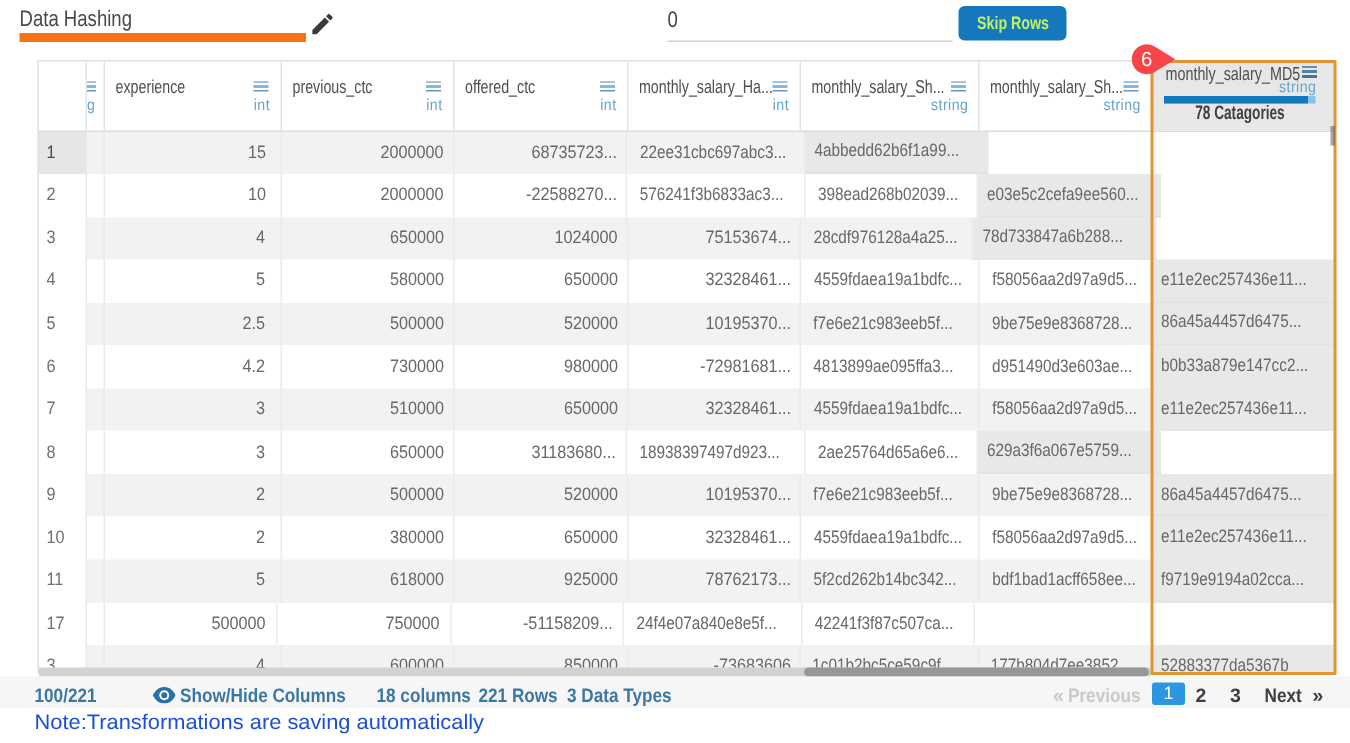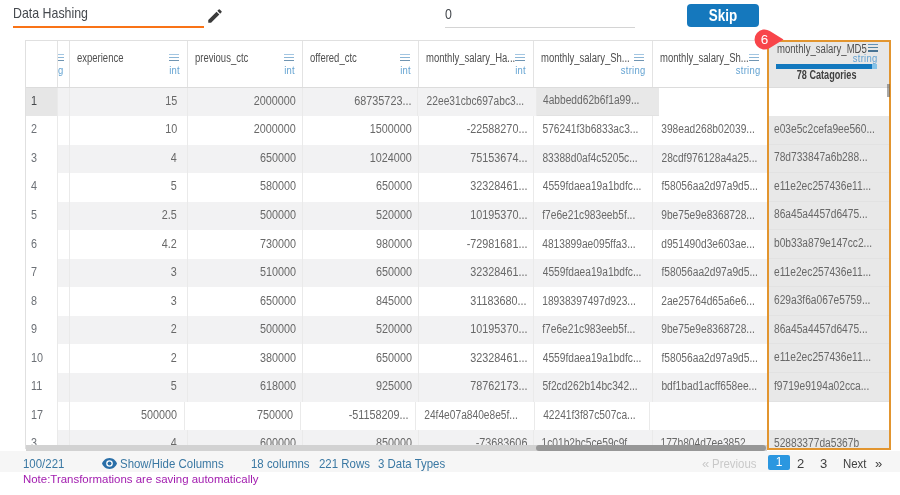--- a/index.html
+++ b/index.html
@@ -1,24 +1,24 @@
 <!DOCTYPE html>
 <html><head>
 <meta charset="utf-8">
 <style>
 * { margin:0; padding:0; box-sizing:border-box; }
 html,body { width:900px; height:495px; background:#fff; font-family:"Liberation Sans", sans-serif; overflow:hidden; position:relative; }
 .abs { position:absolute; }
 
 
-#f1 { left:13px; top:3px; width:191px; height:25px; border-bottom:2px solid #f97316; font-size:15px; color:#45494e; line-height:19px;text-decoration:underline; }
+#f1 { left:13px; top:3px; width:191px; height:25px; border-bottom:6px solid #f97316; font-size:15px; color:#45494e; line-height:19px;text-decoration:underline; }
 #f1 span, #f2 span { display:inline-block; transform:scaleX(0.825); transform-origin:0 0; }
 #pencil { left:206px; top:7px; }
 #f2 { left:445px; top:2px; width:190px; height:26px; border-bottom:1px solid #d4d4d4; font-size:15px; color:#45494e; line-height:24px; }
-#skip { left:639px; top:4px; width:72px; height:23px; background:#1578bd; border-radius:4px; color:#ffffff; font-size:17px; font-weight:bold; text-align:center; line-height:23px;margin-left:48px; }
+#skip { left:639px; top:4px; width:72px; height:23px; background:#1578bd; border-radius:4px; color:#bef264; font-size:12px; font-weight:bold; text-align:center; line-height:23px; }
 #skip span { display:inline-block; transform:scaleX(0.79); transform-origin:50% 0; }
 
 
 #tbl { left:25px; top:40px; width:864px; height:409px; border-top:1px solid #e0e0e0; border-left:1px solid #e0e0e0; overflow:hidden; background:#fff; }
 .row { display:flex; height:28.55px; }
 .hdr { display:flex; height:46.5px; border-bottom:1px solid #dcdcdc; background:#fff; }
 .c { border-right:1px solid #eaeaea; height:100%; overflow:hidden; display:flex; align-items:center; padding-bottom:2px; font-size:12px; color:#686868; white-space:nowrap; flex:none; }
 .c span { display:inline-block; }
 .hc { border-right:1px solid #e3e3e3; height:100%; overflow:hidden; position:relative; flex:none; }
 .w0{width:32px}.w1{width:11.5px}.w2{width:118.5px}.w3{width:115px}.w4{width:116px}.w5{width:115px}.w6{width:119px}.w7{width:115px}.w8{width:122px}
@@ -51,25 +51,25 @@
 
 #orange { left:767px; top:40px; width:123.5px; height:409.5px; border:2.5px solid #e2952f; pointer-events:none; }
 
 
 #htrack { left:26px; top:445px; width:741px; height:6px; background:#d2d2d2; }
 #hthumb { left:536px; top:445px; width:230px; height:6px; background:#979797; border-radius:3px; }
 #vthumb { left:886.5px; top:84px; width:3px; height:13px; background:rgba(80,80,80,.5); z-index:5; }
 
 
 #footer { left:0; top:451px; width:900px; height:21px; background:#f6f6f6; font-size:13px; color:#3a78a3; }
-#footer span { position:absolute; top:5px; }
+#footer span { position:absolute; top:5px;font-weight:bold; }
 #footer span i { font-style:normal; display:inline-block; transform:scaleX(0.88); transform-origin:0 0; white-space:nowrap; }
 .pgdis { color:#c9c9c9; }
 #p1 { left:768px; top:455px; width:22px; height:15px; background:#2b97e0; color:#fff; font-size:12px; text-align:center; line-height:15px; border-radius:2px; }
-#note { left:23px; top:473px; font-size:11px; color:#a21caf; white-space:nowrap; }
+#note { left:23px; top:473px; font-size:14px; color:#1d4ed8; white-space:nowrap; }
 #note i { font-style:normal; display:inline-block; transform:scaleX(1.04); transform-origin:0 0; }
 </style>
 </head>
 <body>
 <div class="abs" id="f1"><span>Data Hashing</span></div>
 <svg class="abs" id="pencil" width="18" height="18" viewBox="0 0 24 24">
     <path fill="#3b3b3b" d="M3 17.25V21h3.75L17.81 9.94l-3.75-3.75L3 17.25zM20.71 7.04a1 1 0 0 0 0-1.41l-2.34-2.34a1 1 0 0 0-1.41 0l-1.83 1.83 3.75 3.75 1.83-1.83z"></path>
   </svg>
 <div class="abs" id="f2"><span>0</span></div>
 <div class="abs" id="skip"><span>Skip Rows</span></div>
@@ -146,23 +146,20 @@
     <div class="c w0 num">
         <span>2</span>
       </div>
     <div class="c w1"></div>
     <div class="c w2 rt">
         <span>10</span>
       </div>
     <div class="c w3 rt">
         <span>2000000</span>
       </div>
-    <div class="c w4 rt">
-        <span>1500000</span>
-      </div>
     <div class="c w5 rt">
         <span>-22588270...</span>
       </div>
     <div class="c w6 ct">
         <span>576241f3b6833ac3...</span>
       </div>
     <div class="c w7 ct">
         <span>398ead268b02039...</span>
       </div>
     <div class="c w8 md5">
@@ -179,23 +176,20 @@
       </div>
     <div class="c w3 rt">
         <span>650000</span>
       </div>
     <div class="c w4 rt">
         <span>1024000</span>
       </div>
     <div class="c w5 rt">
         <span>75153674...</span>
       </div>
-    <div class="c w6 ct">
-        <span>83388d0af4c5205c...</span>
-      </div>
     <div class="c w7 ct">
         <span>28cdf976128a4a25...</span>
       </div>
     <div class="c w8 md5">
         <span>78d733847a6b288...</span>
       </div>
   </div>
   <div class="row">
     <div class="c w0 num">
         <span>4</span>
@@ -307,23 +301,20 @@
   <div class="row">
     <div class="c w0 num">
         <span>8</span>
       </div>
     <div class="c w1"></div>
     <div class="c w2 rt">
         <span>3</span>
       </div>
     <div class="c w3 rt">
         <span>650000</span>
-      </div>
-    <div class="c w4 rt">
-        <span>845000</span>
       </div>
     <div class="c w5 rt">
         <span>31183680...</span>
       </div>
     <div class="c w6 ct">
         <span>18938397497d923...</span>
       </div>
     <div class="c w7 ct">
         <span>2ae25764d65a6e6...</span>
       </div>

